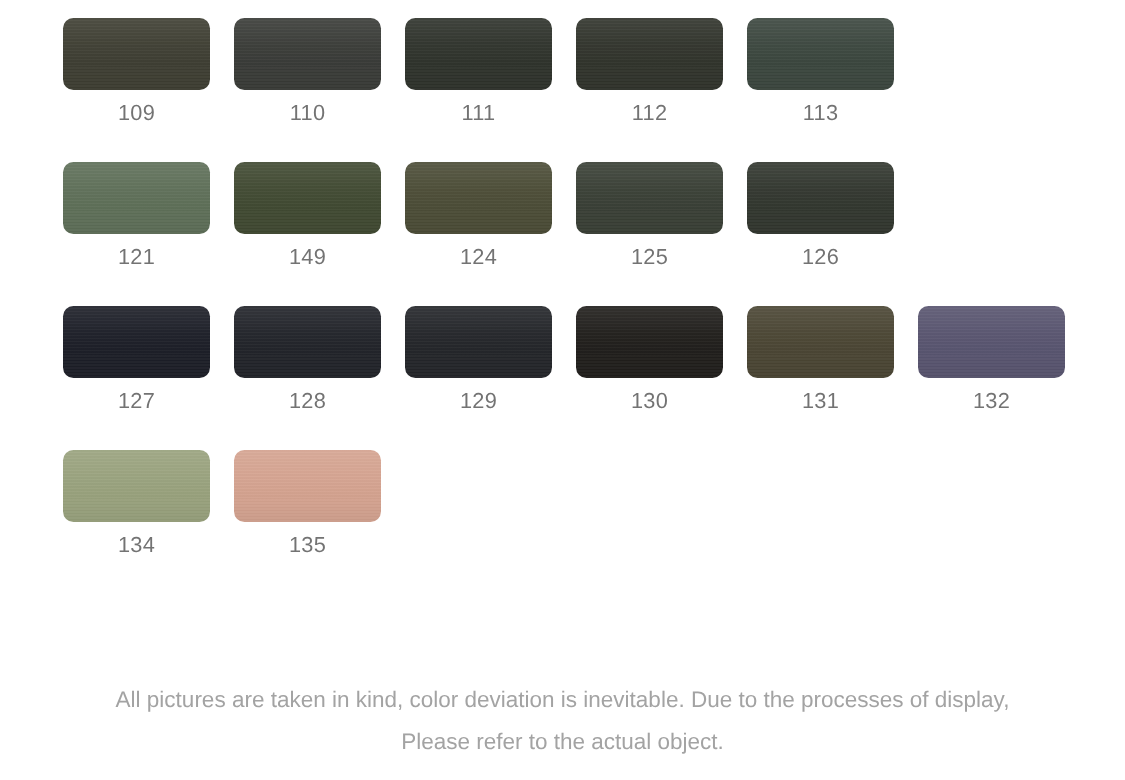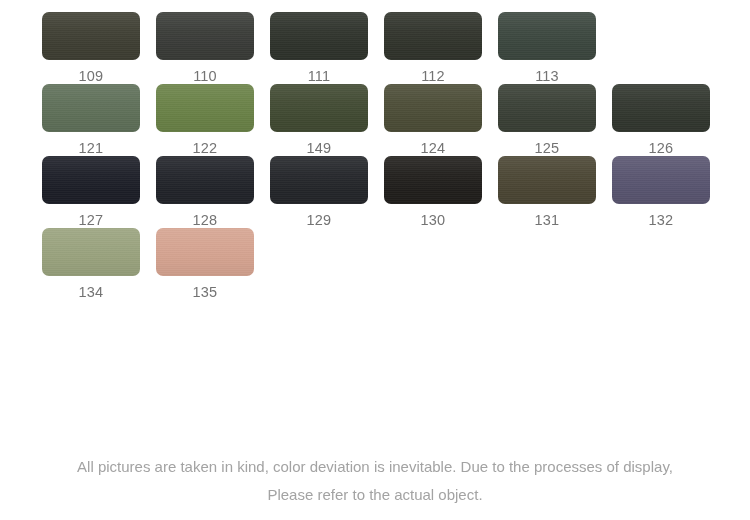--- a/index.html
+++ b/index.html
@@ -27,21 +27,21 @@
     left: 0;
     top: 0;
     width: 750px;
     padding: 12px 0 0 0;
   }
 
   .swatch-row {
     display: flex;
     justify-content: flex-start;
     align-items: flex-start;
-    height: 72px;
+    height: 96px;
     padding-left: 42px;
   }
 
   .swatch-cell {
     width: 98px;
     margin-right: 16px;
     display: flex;
     flex-direction: column;
     align-items: center;
   }
@@ -124,24 +124,20 @@
           <div class="swatch-chip" style="background: rgb(60, 71, 63);"></div>
           <div class="swatch-label">113</div>
         </div>
       </div>
       <div class="swatch-row">
         <div class="swatch-cell">
           <div class="swatch-chip" style="background: rgb(95, 112, 89);"></div>
           <div class="swatch-label">121</div>
         </div>
         <div class="swatch-cell">
-          <div class="swatch-chip" style="background: rgb(106, 130, 71);"></div>
-          <div class="swatch-label">122</div>
-        </div>
-        <div class="swatch-cell">
           <div class="swatch-chip" style="background: rgb(65, 74, 50);"></div>
           <div class="swatch-label">149</div>
         </div>
         <div class="swatch-cell">
           <div class="swatch-chip" style="background: rgb(76, 77, 55);"></div>
           <div class="swatch-label">124</div>
         </div>
         <div class="swatch-cell">
           <div class="swatch-chip" style="background: rgb(58, 64, 54);"></div>
           <div class="swatch-label">125</div>

